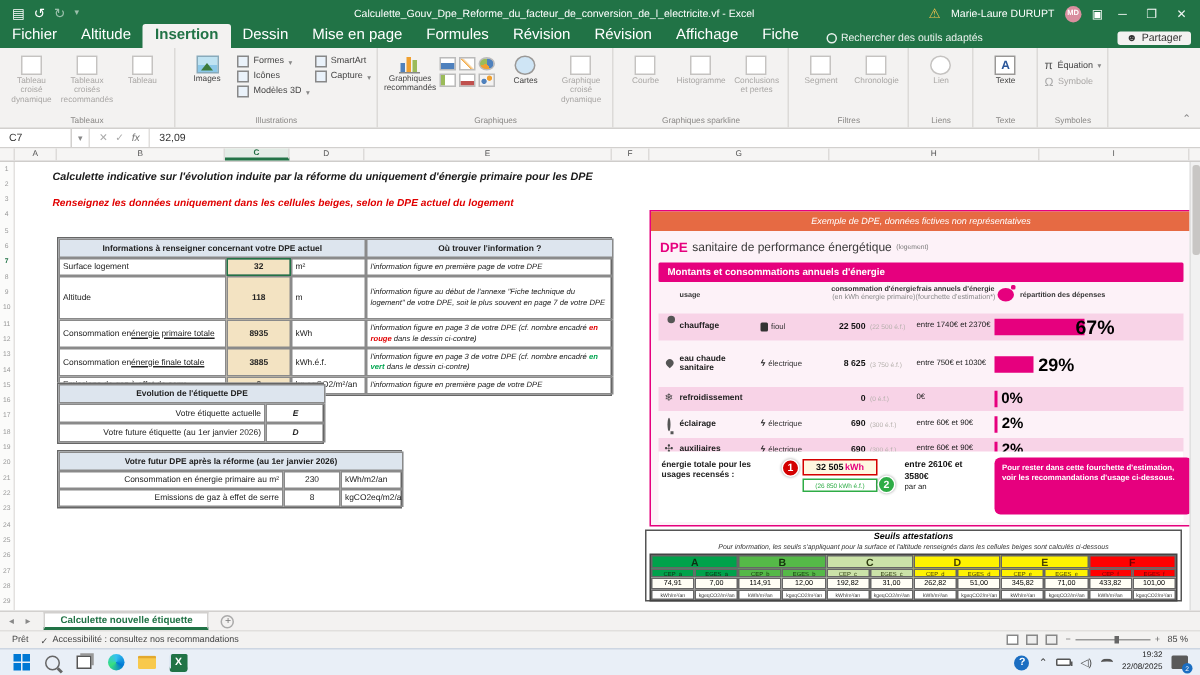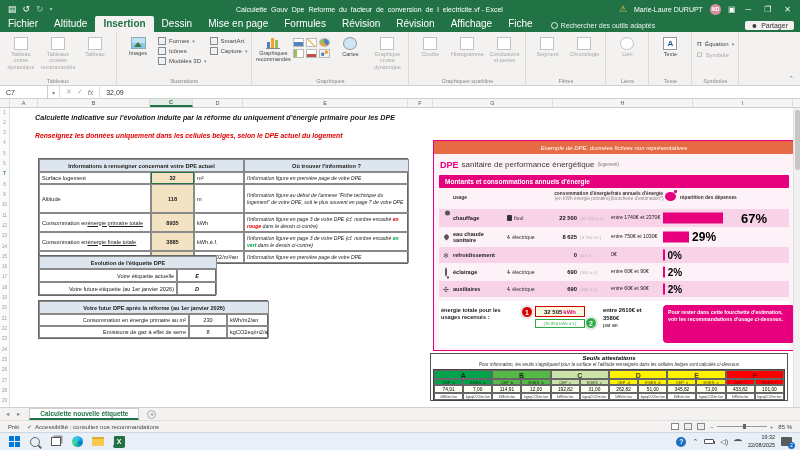--- a/index.html
+++ b/index.html
@@ -511,23 +511,23 @@
             <span class="uic"><span class="thermo"></span></span>
             <span class="u-usage">chauffage</span>
             <span class="u-energy">
               <i class="fuel"></i>
               <span>fioul</span>
             </span>
             <span class="u-conso">22 500</span>
             <span class="u-ef">(22 500 é.f.)</span>
             <span class="u-frais">entre 1740€ et 2370€</span>
             <span class="u-bar" style="width: 60.3px;"></span>
-            <span class="u-pct" style="left: 302px; font-size: 13px;">67%</span>
-          </div>
-          <div class="dpe-row" style="height: 20px;">
+            <span class="u-pct" style="left: 278px; font-size: 13px;">67%</span>
+          </div>
+          <div class="dpe-row" style="height: 31px;">
             <span class="uic"><span class="drop"></span></span>
             <span class="u-usage">eau chaude sanitaire</span>
             <span class="u-energy">
               <i class="bolt">ϟ</i>
               <span>électrique</span>
             </span>
             <span class="u-conso">8 625</span>
             <span class="u-ef">(3 750 é.f.)</span>
             <span class="u-frais">entre 750€ et 1030€</span>
             <span class="u-bar" style="width: 26.1px;"></span>

